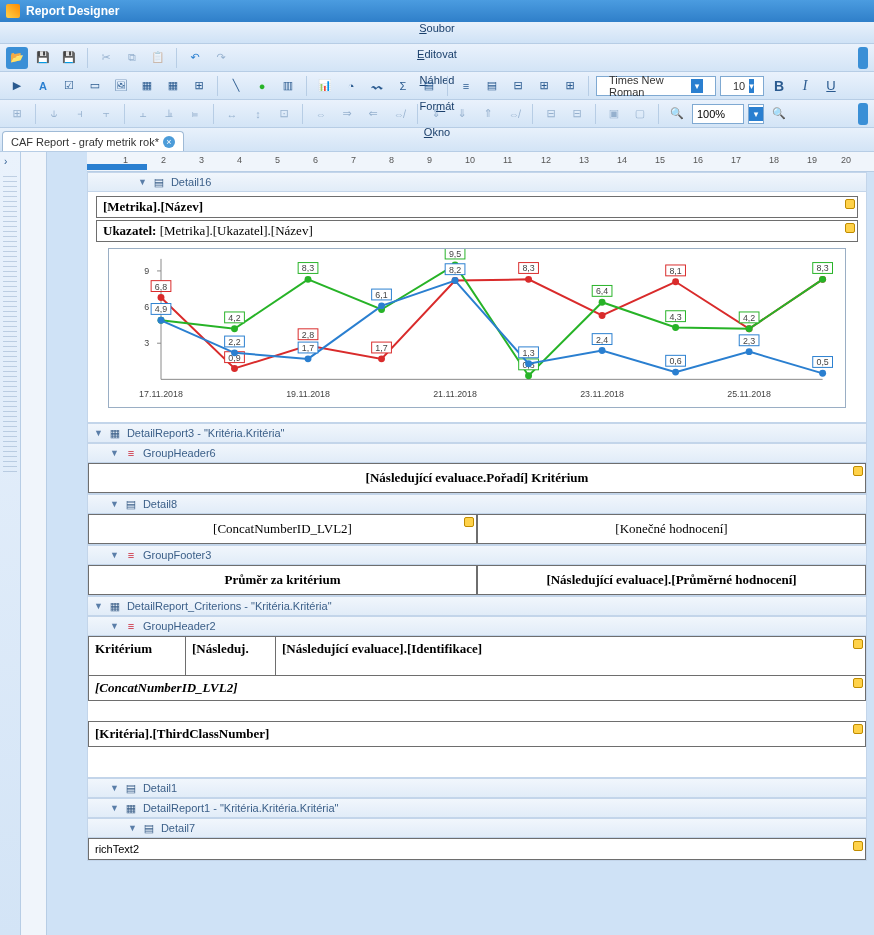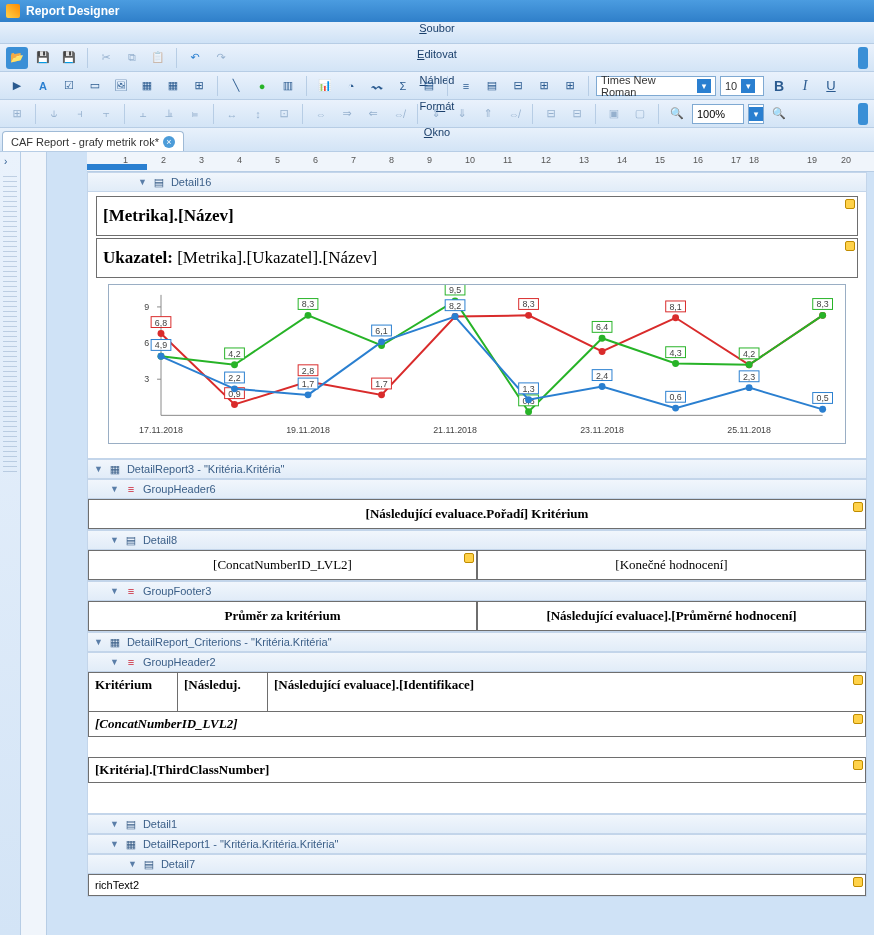--- a/index.html
+++ b/index.html
@@ -11,21 +11,21 @@
 
   
   .menubar { height: 22px; background: linear-gradient(#e8f1fb,#cfe2f6); display: flex; align-items: center; padding: 0 8px; gap: 14px; color: #1a3f6b; border-bottom: 1px solid #b7cde5; flex-direction: column; }
   .menubar span { cursor: default; }
   .menubar u { text-decoration: underline; }
 
   
   .toolbar { height: 28px; background: linear-gradient(#eaf2fc,#d3e4f6); border-bottom: 1px solid #b7cde5; display: flex; align-items: center; padding: 0 6px; gap: 4px; }
   .tbtn { width: 22px; height: 22px; border-radius: 3px; display: flex; align-items: center; justify-content: center; color: #2a5a8f; position: relative; }
   .sep { width: 1px; height: 20px; background: #b7cde5; margin: 0 3px; }
-  .fontsel { height: 20px; border: 1px solid #7fa9d2; background: #fff; display: flex; align-items: center; padding: 0 4px; font-size: 11px; color: #333; }
+  .fontsel { height: 20px; border: 1px solid #7fa9d2; background: #fff; display: flex; align-items: center; padding: 0 12px; font-size: 11px; color: #333; }
   .fontsel .dd { width:14px; height:14px; background:#2a7fd0; margin-left:4px; display:flex; align-items:center; justify-content:center; color:#fff; font-size:9px; }
   .zoombox { height: 20px; border: 1px solid #7fa9d2; background: #fff; width: 52px; display:flex; align-items:center; padding:0 4px; font-size:11px; }
 
   .disabled { opacity: .4; }
 
   
   .tabstrip { height: 24px; background: linear-gradient(#e8f1fb,#d3e4f6); display: flex; align-items: flex-end; padding: 0 2px; border-bottom: 1px solid #b7cde5; }
   .tab { background: #fff; border: 1px solid #9fbad6; border-bottom: none; border-radius: 4px 4px 0 0; height: 20px; padding: 2px 8px; display: flex; align-items: center; gap: 4px; font-size: 11px; color: #333; }
   .tab .close { width:12px; height:12px; border-radius:50%; background:#4c9cd9; color:#fff; font-size:9px; display:flex; align-items:center; justify-content:center; }
 
@@ -43,21 +43,21 @@
   .page { margin: 0 0 0 40px; width: 780px; }
 
   .band-header { height:20px; background:linear-gradient(#f1f6fc,#e1ecf8); border:1px solid #c3d5ea; display:flex; align-items:center; padding:0 6px; gap:6px; color:#3b5f88; font-size:11px; }
   .band-header .tri { font-size:9px; color:#5a7ea8; }
   .band-header .sicon { width:12px; height:12px; display:inline-flex; align-items:center; justify-content:center; }
 
   .band-body { background:#fff; border:1px solid #c3d5ea; border-top:none; position:relative; }
   
   .dotgrid { background-image: radial-gradient(#d0d8e2 0.5px, transparent 0.5px); background-size: 10px 10px; background-position: 0 0; }
 
-  .fieldcell { border:1px solid #6e6e6e; background:#fff; font-family: "Times New Roman", serif; font-size:17px; padding:9px 6px; font-weight:bold; position:relative; }
+  .fieldcell { border:1px solid #6e6e6e; background:#fff; font-family: "Times New Roman", serif; font-size:13px; padding:2px 6px; font-weight:bold; position:relative; }
   .tag { width:10px; height:10px; background:#ffd24a; border:1px solid #c08c00; border-radius:2px; position:absolute; top:2px; right:2px; }
 
   .chartbox { border:1px solid #9aaec4; margin:6px 12px 6px 12px; background:#fff; position:relative; height:160px; }
 
   .two-col { display:flex; }
   .two-col > div { flex:1; border:1px solid #6e6e6e; background:#fff; font-family:"Times New Roman",serif; font-weight:bold; font-size:13px; text-align:center; padding:6px 4px; position:relative; }
 
   .btxt { font-family:"Times New Roman",serif; font-weight:bold; font-size:15px; text-align:center; padding:6px 4px; }
   .itxt { font-family:"Times New Roman",serif; font-weight:bold; font-style:italic; font-size:14px; padding:4px 6px; }
 
@@ -210,21 +210,21 @@
       <span class="num" style="left:302px">8</span>
       <span class="num" style="left:340px">9</span>
       <span class="num" style="left:378px">10</span>
       <span class="num" style="left:416px">11</span>
       <span class="num" style="left:454px">12</span>
       <span class="num" style="left:492px">13</span>
       <span class="num" style="left:530px">14</span>
       <span class="num" style="left:568px">15</span>
       <span class="num" style="left:606px">16</span>
       <span class="num" style="left:644px">17</span>
-      <span class="num" style="left:662px">18</span>
+      <span class="num" style="left:682px">18</span>
       <span class="num" style="left:720px">19</span>
       <span class="num" style="left:754px">20</span>
     </div>
 
     <div class="page">
 
       <div class="band-header" style="padding-left:50px">
         <span class="tri">▼</span>
         <span class="sicon">▤</span>
         <span>Detail16</span>
@@ -386,21 +386,21 @@
         <span>DetailReport_Criterions - "Kritéria.Kritéria"</span>
       </div>
 
       <div class="band-header" style="padding-left:22px">
         <span class="tri">▼</span>
         <span class="sicon" style="color:#c23">≡</span>
         <span>GroupHeader2</span>
       </div>
       <div class="band-body dotgrid" style="padding-bottom:6px">
         <div style="display:flex">
-          <div class="rowcell" style="width:90px;height:40px"><span>Kritérium</span></div>
+          <div class="rowcell" style="width:98px;height:40px"><span>Kritérium</span></div>
           <div class="rowcell" style="width:90px;height:40px;border-left:none"><span>[Následuj.</span></div>
           <div class="rowcell" style="flex:1;height:40px;border-left:none"><span>[Následující evaluace].[Identifikace]</span><div class="tag"></div></div>
         </div>
         <div class="rowcell itxt" style="border-top:none">
           <span>[ConcatNumberID_LVL2]</span><div class="tag"></div>
         </div>
         <div style="height:20px"></div>
         <div class="rowcell">
           <span>[Kritéria].[ThirdClassNumber]</span><div class="tag"></div>
         </div>

